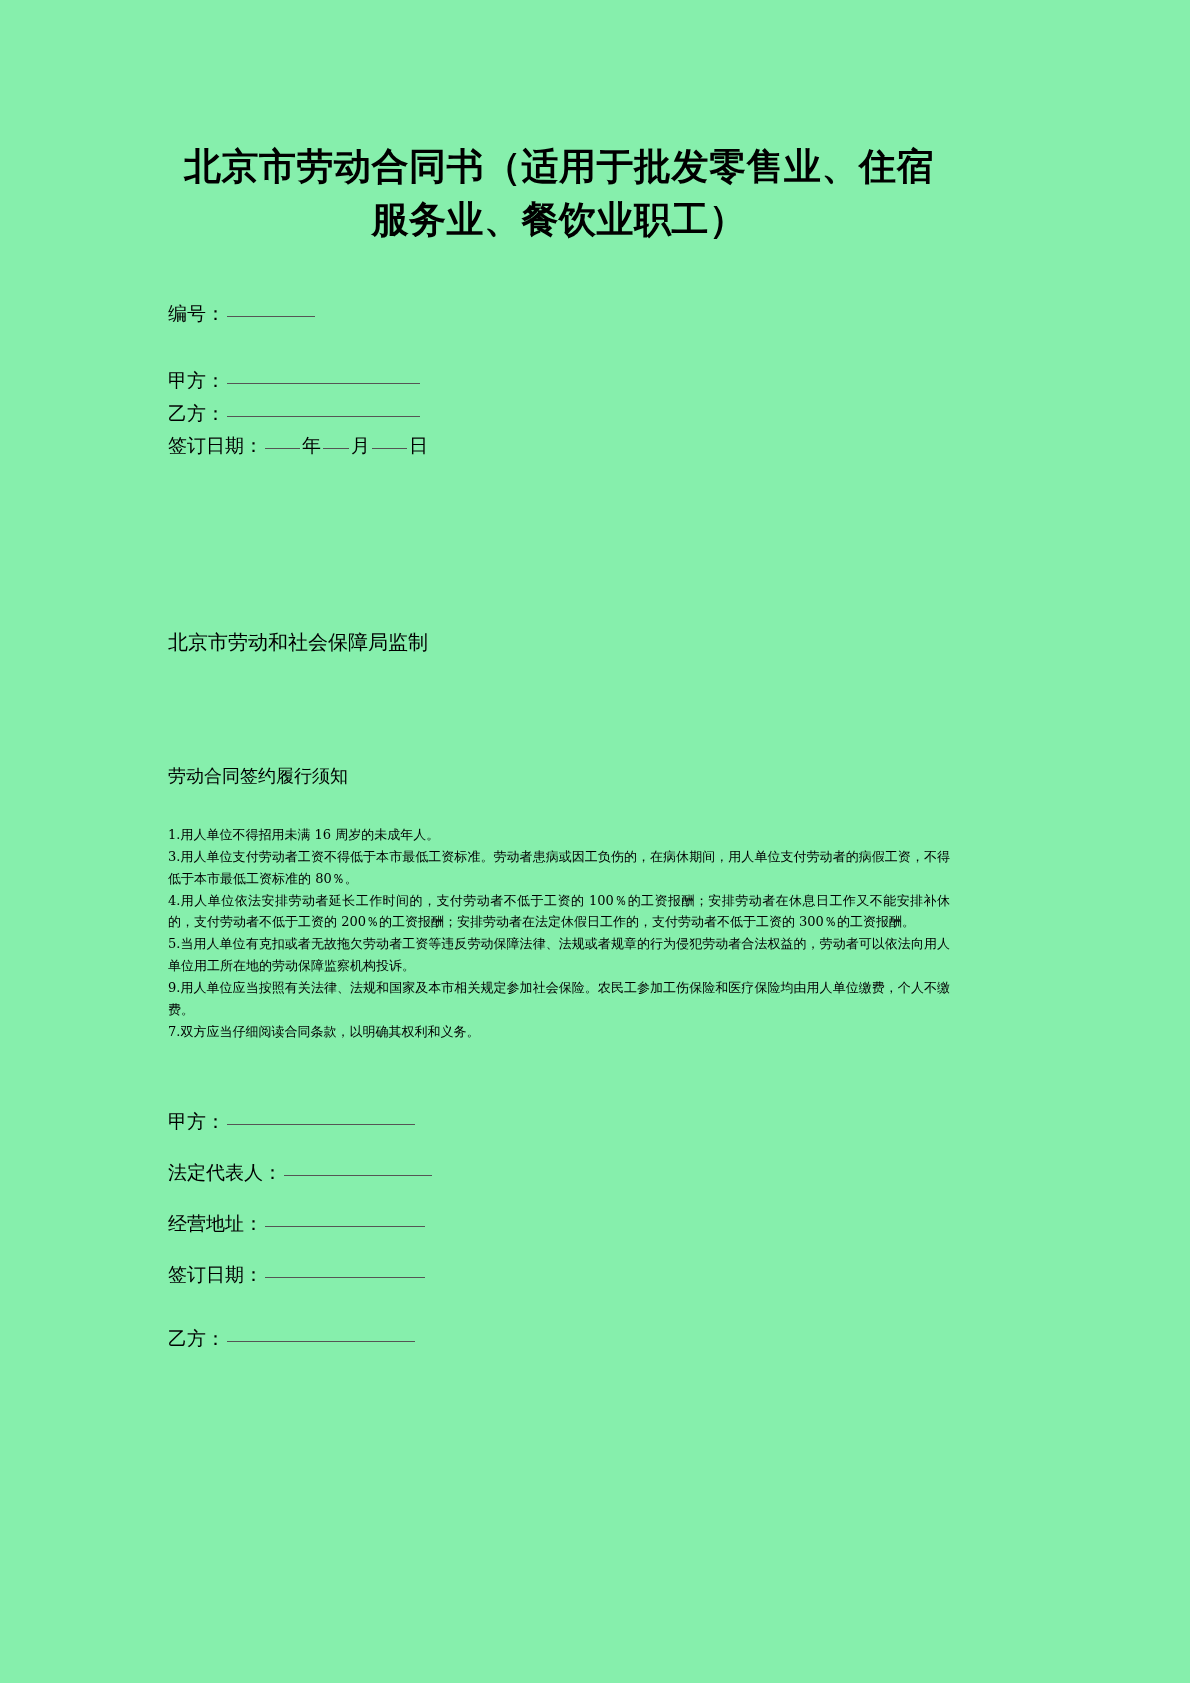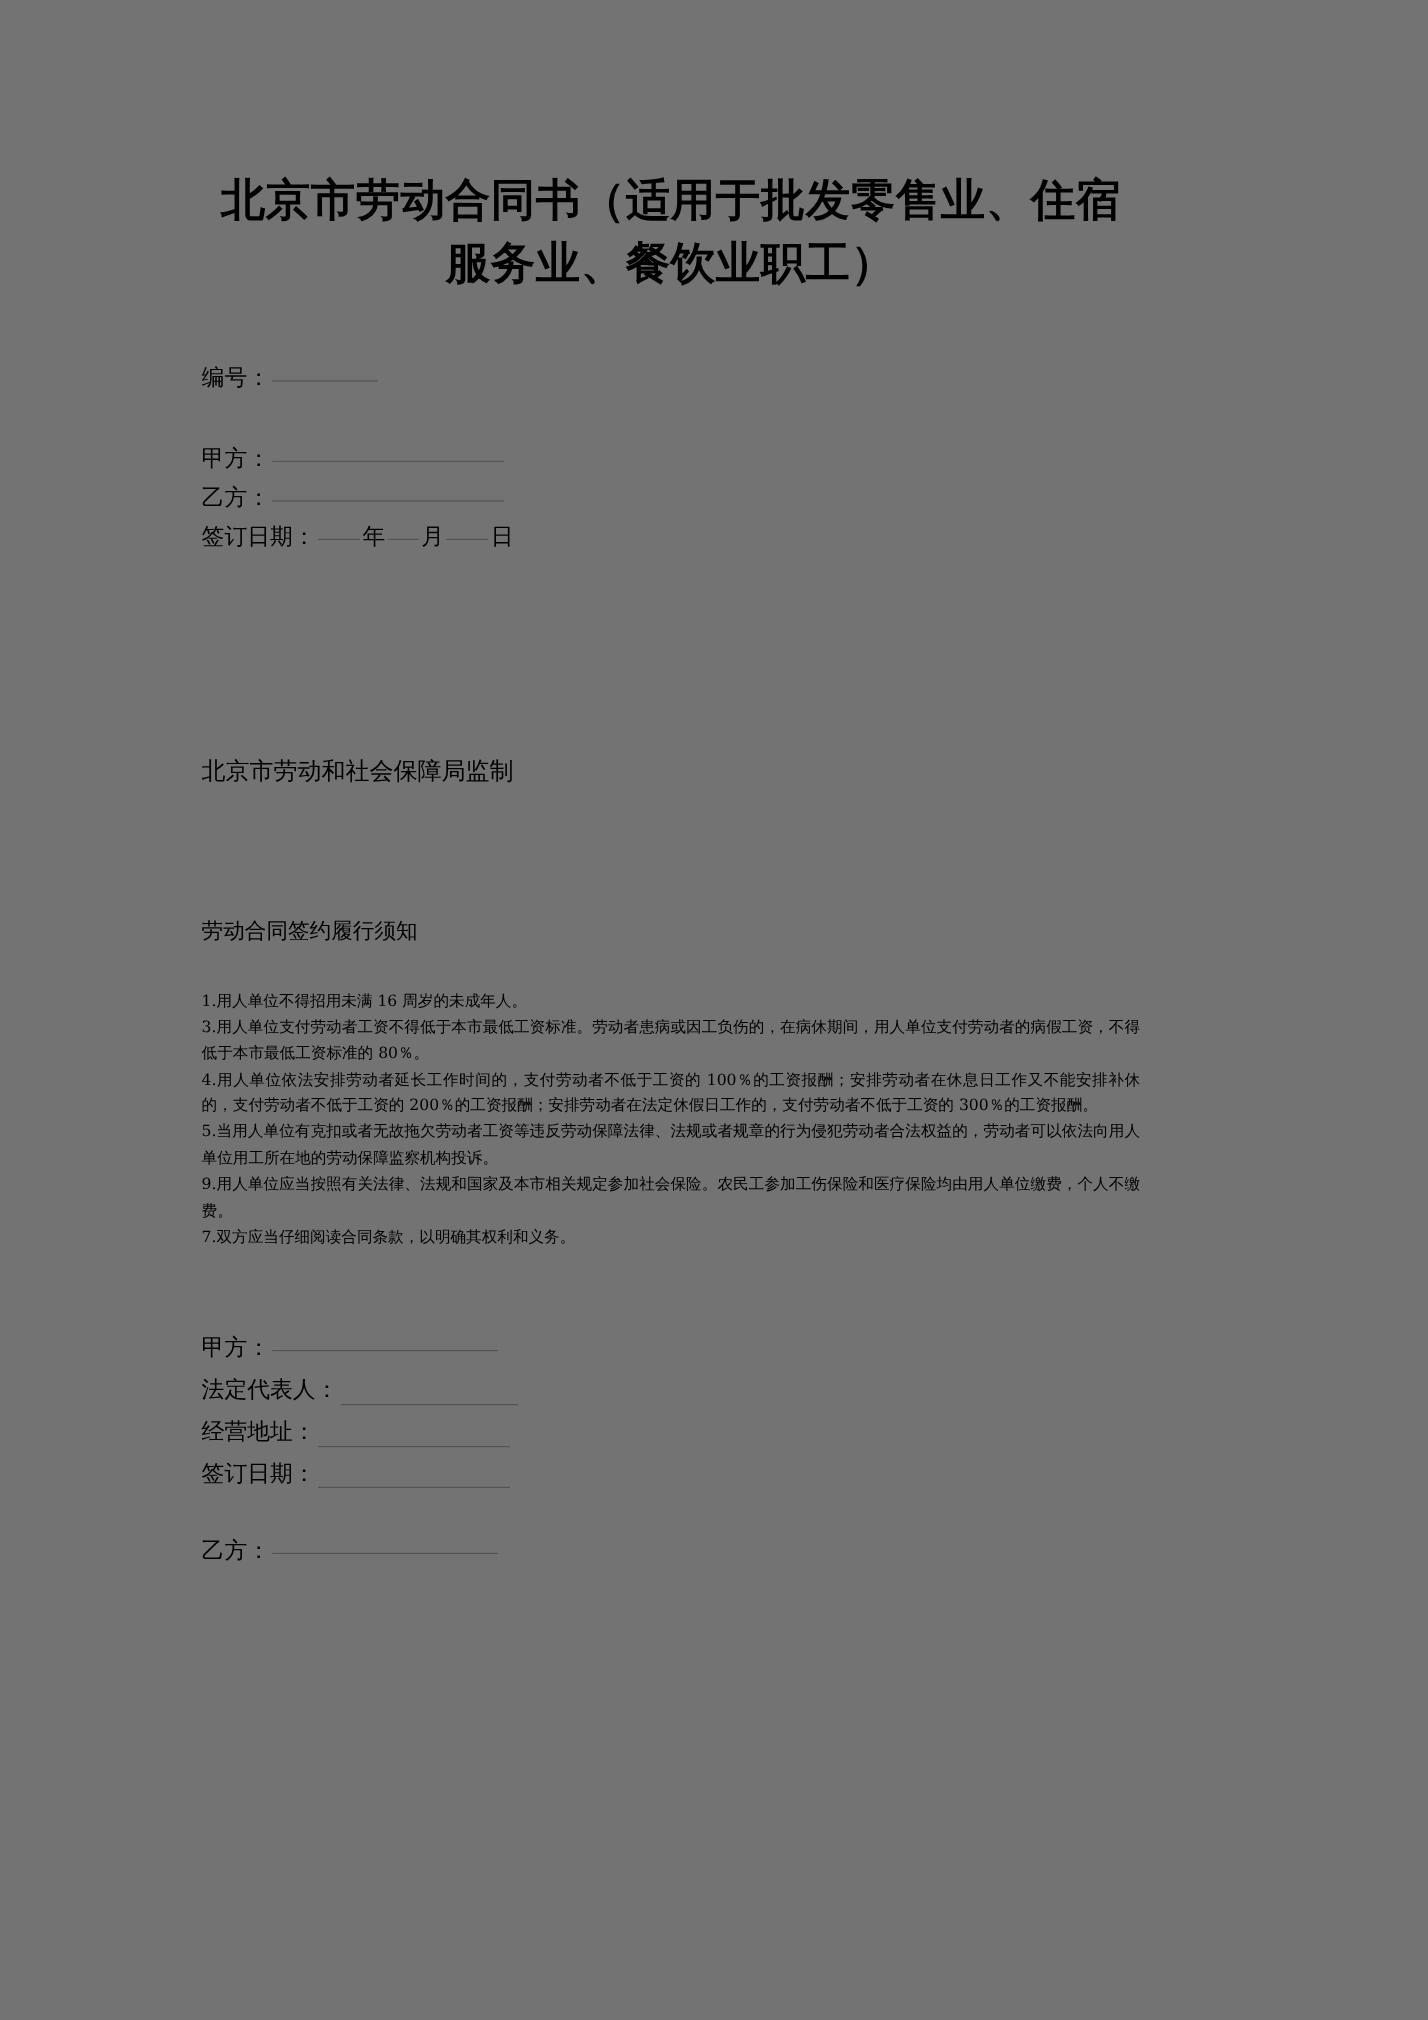--- a/index.html
+++ b/index.html
@@ -8,21 +8,21 @@
     background: #ffffff;
   }
   body {
     font-family: "DejaVu Serif", "Liberation Serif", serif;
     color: #000000;
   }
   .page {
     position: relative;
     width: 1190px;
     height: 1683px;
-    background: #737373;
+    background: #86efac;
     margin: 0 auto;
     overflow: hidden;
     box-sizing: border-box;
   }
   .content {
     position: absolute;
     left: 168px;
     top: 0;
     width: 782px;
   }
@@ -41,20 +41,21 @@
   
   .form-block {
     margin-top: 55px;
     font-size: 19px;
     line-height: 1.62;
   }
   .field-row {
     display: flex;
     align-items: baseline;
     white-space: nowrap;
+    font-family: Liberation Mono, monospace;
   }
   .field-row + .field-row { margin-top: 2px; }
   .field-label { flex: 0 0 auto; }
   .rule {
     display: inline-block;
     border-bottom: 1px solid #555;
     height: 0;
     margin: 0 2px;
     position: relative;
     top: -3px;
@@ -90,21 +91,21 @@
     margin: 0;
     text-indent: 0;
   }
 
   
   .sign-block {
     margin-top: 66px;
     font-size: 19px;
     line-height: 1.62;
   }
-  .sign-block .field-row + .field-row { margin-top: 4px; align-items: flex-end; }
+  .sign-block .field-row + .field-row { margin-top: 20px; }
   .sign-gap { height: 34px; }
   .rule-sig-a { width: 188px; }
   .rule-sig-b { width: 148px; }
   .rule-sig-c { width: 160px; }
   .rule-sig-d { width: 160px; }
   .rule-sig-e { width: 188px; }
 </style>
 </head>
 <body>
 

